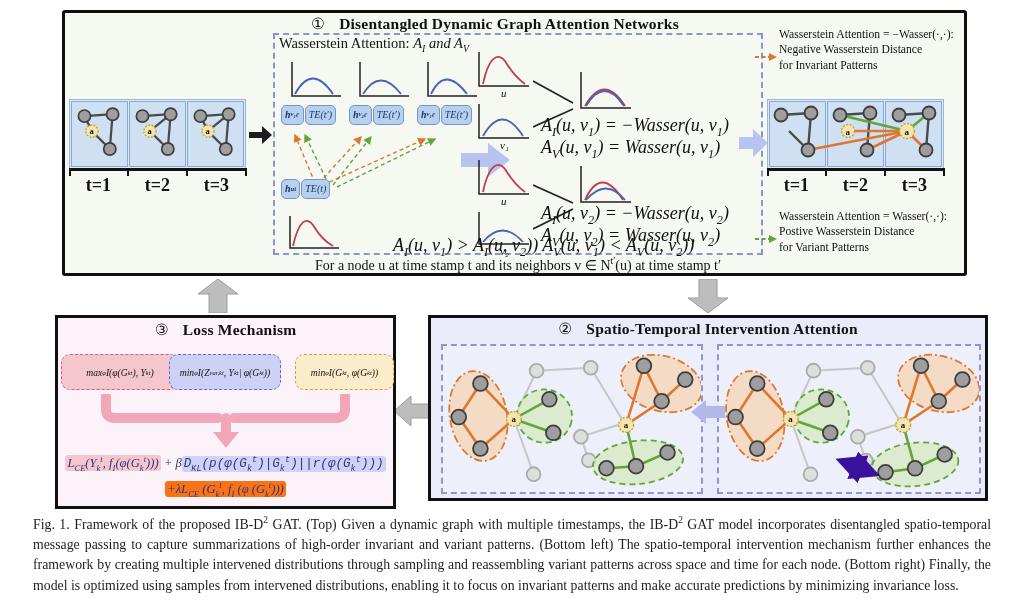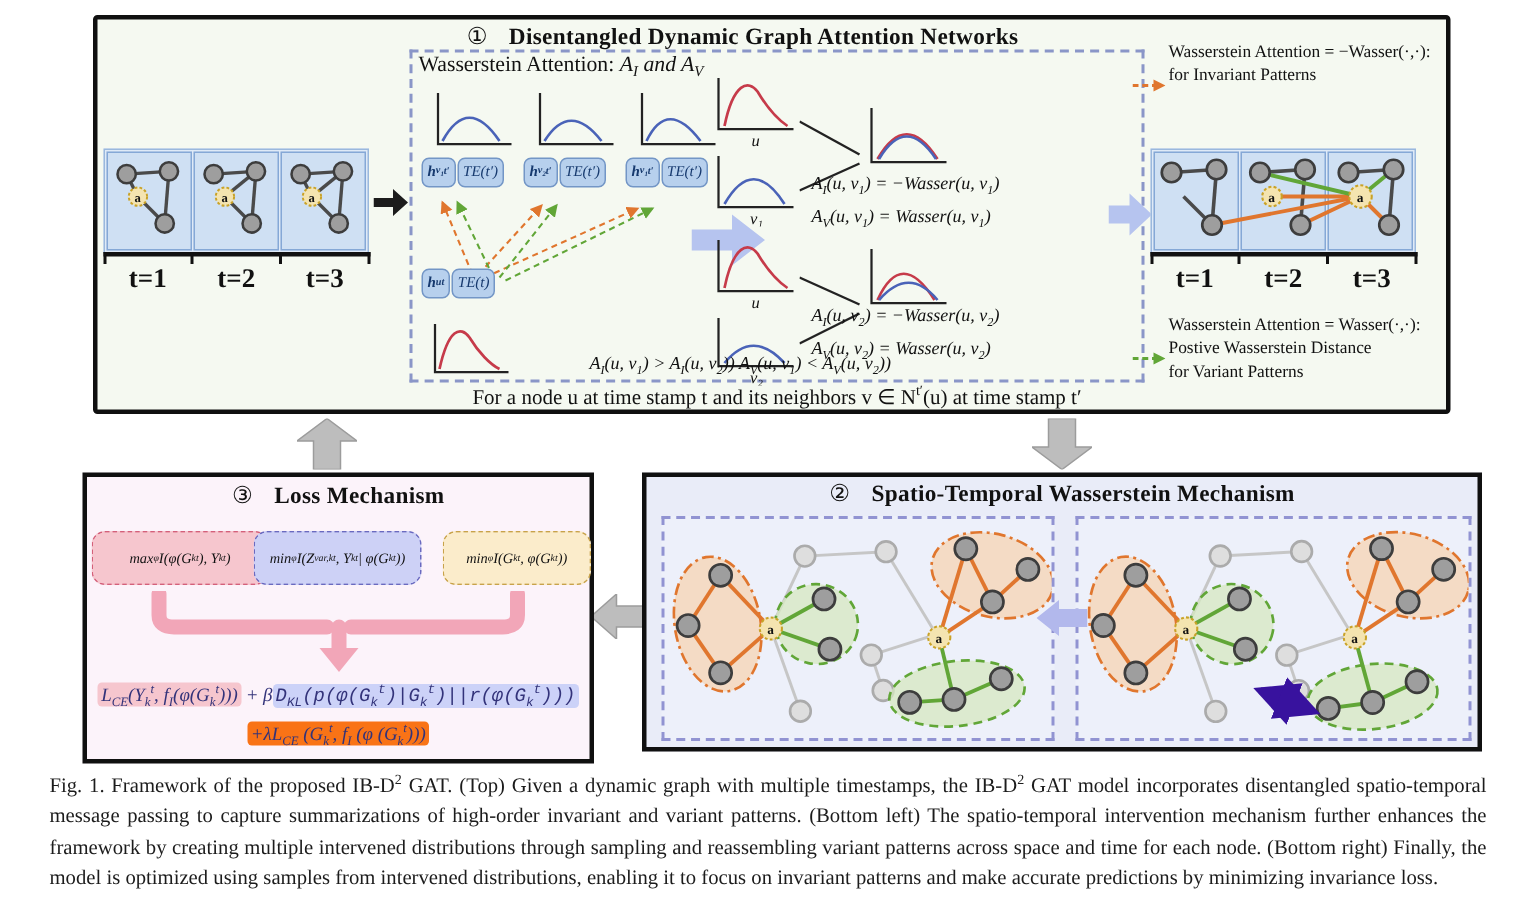--- a/index.html
+++ b/index.html
@@ -20,21 +20,21 @@
   .tl-axis{height:3px;background:#111;}
   .tick{position:absolute;top:0;width:2px;height:8px;background:#111;}
   .tl-labels{display:flex;width:178px;}
   .tl-labels div{width:59px;text-align:center;font-weight:bold;font-size:18px;}
   
   .te-pair{display:flex;gap:1px;position:absolute;}
   .te-cell{background:#b7d0ed;border:1px solid #7396c6;border-radius:5px;color:#16396e;
            font-size:10px;font-style:italic;padding:4px 3px;line-height:1;display:flex;align-items:center;}
   .te-cell.h{font-weight:bold;}
   sub,sup{font-size:68%;}
-  .eq{font-style:italic;font-size:12px;white-space:nowrap;}
+  .eq{font-style:italic;font-size:18px;white-space:nowrap;}
   .footnote{font-size:14px;text-align:center;}
   .legend{font-size:11.6px;line-height:1.33;}
   .legend div{white-space:nowrap;}
   
   .loss-box{left:55px;top:315px;width:341px;height:194px;border:3px solid #101010;background:#fcf3fa;box-sizing:border-box;}
   .chip{position:absolute;top:36px;height:36px;border-radius:9px;display:flex;align-items:center;justify-content:center;
         font-style:italic;font-size:9.6px;white-space:nowrap;box-sizing:border-box;}
   .chip1{left:3px;width:118px;background:#f6c6ce;border:1.6px dashed #d4607a;}
   .chip2{left:111px;width:112px;background:#cdd1f6;border:1.6px dashed #6a6ac0;}
   .chip3{left:237px;width:99px;background:#fbeccb;border:1.6px dashed #c8a24a;}
@@ -250,20 +250,21 @@
     </div>
 
     <div class="abs footnote" style="left:200px;top:243px;width:506px;">For a node u at time stamp t and its neighbors v ∈ N<sup>t′</sup>(u) at time stamp t′</div>
 
     <svg class="abs" style="left:690px;top:38px;" width="22" height="12">
       <line x1="0" y1="6" x2="15" y2="6" stroke="#e0762e" stroke-width="2" stroke-dasharray="4 2.5"></line>
         <polygon points="14,2 22,6 14,10" fill="#e0762e"></polygon>
     </svg>
     <div class="abs legend" style="left:714px;top:14px;">
       <div>Wasserstein Attention = −Wasser(·,·):</div>
+      <div>Negative Wasserstein Distance</div>
       <div>for Invariant Patterns</div>
     </div>
 
     <svg class="abs" style="left:674px;top:114px;" width="30" height="32" viewBox="0 0 30 32">
       <polygon points="0,10 14,10 14,2 29,16 14,30 14,22 0,22" fill="#b6c4ef"></polygon>
     </svg>
 
     <div class="abs tl-frame" style="left:702px;top:86px;">
       <div class="gbox"></div>
       <div class="gbox"></div>
@@ -354,21 +355,21 @@
     <div class="abs loss-eq" style="left:0;top:136px;">
       <span class="hl hl-pink">L<sub>CE</sub>(Y<sub>k</sub><sup>t</sup>, f<sub>I</sub>(φ(G<sub>k</sub><sup>t</sup>)))</span><span> + β</span><span class="hl hl-blue">D<sub>KL</sub>(p(φ(G<sub>k</sub><sup>t</sup>)|G<sub>k</sub><sup>t</sup>)||r(φ(G<sub>k</sub><sup>t</sup>)))</span>
     </div>
     <div class="abs loss-eq" style="left:0;top:162px;">
       <span class="hl hl-orange">+λL<sub>CE</sub> (G<sub>k</sub><sup>t</sup>, f<sub>I</sub> (φ (G<sub>k</sub><sup>t</sup>)))</span>
     </div>
   </div>
 
   <div class="abs int-box">
     <div class="abs panel-title" style="left:0;top:2px;width:100%;">
-      <span class="num">②</span><span>Spatio-Temporal Wasserstein Mechanism</span>
+      <span class="num">②</span><span>Spatio-Temporal Intervention Attention</span>
     </div>
 
     <div class="abs sub-box" style="left:10px;top:26px;width:262px;height:150px;">
       <svg width="258" height="146" viewBox="0 0 262 148">
         <g>
           <line class="bg-edge" x1="95" y1="25" x2="150" y2="22"></line>
             <line class="bg-edge" x1="150" y1="22" x2="184" y2="78"></line>
           <line class="bg-edge" x1="95" y1="25" x2="72" y2="74"></line>
             <line class="bg-edge" x1="72" y1="74" x2="92" y2="130"></line>
           <line class="bg-edge" x1="140" y1="92" x2="148" y2="116"></line>

